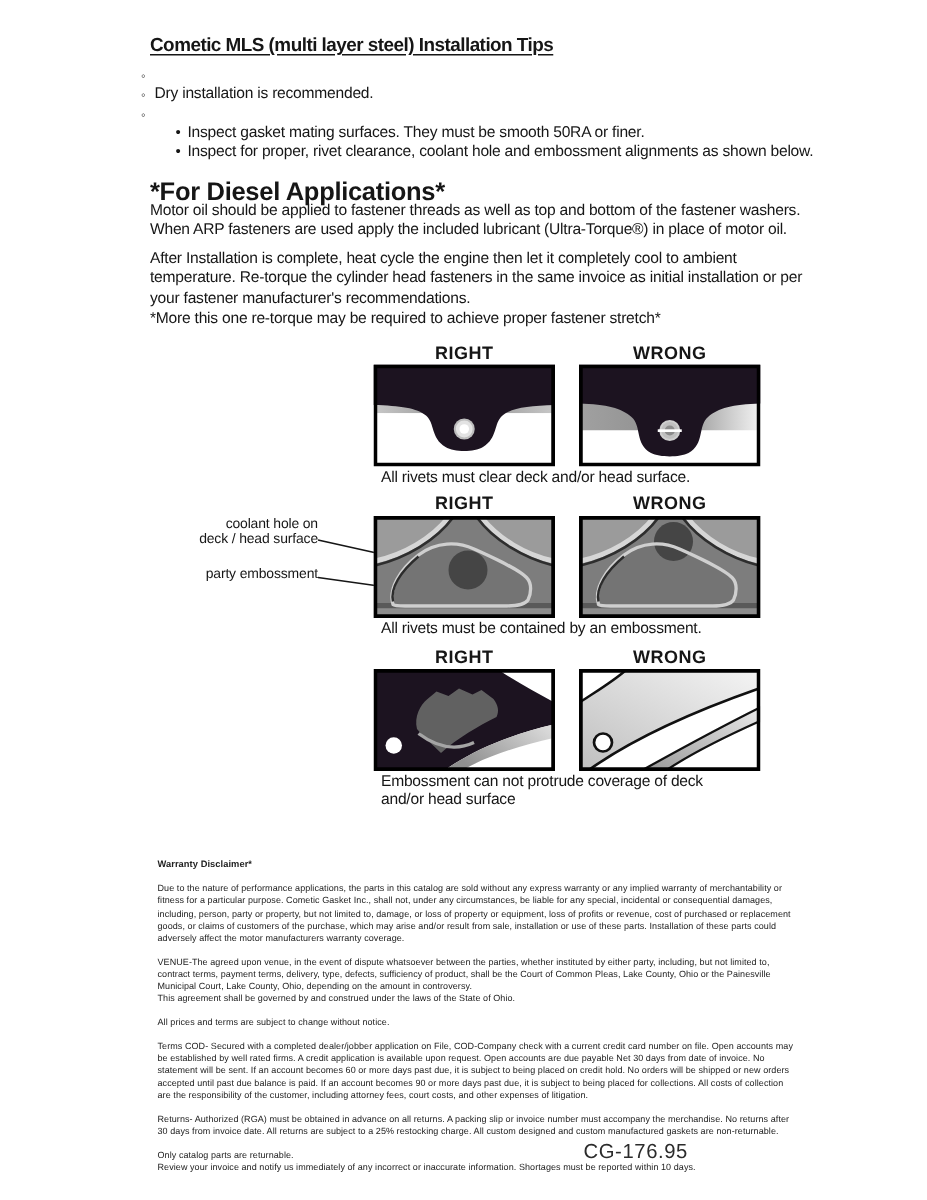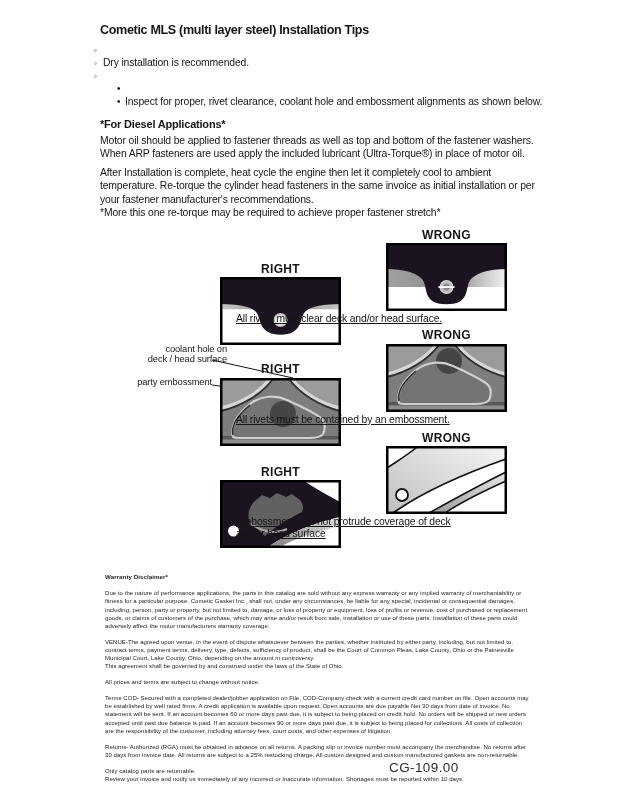--- a/index.html
+++ b/index.html
@@ -9,45 +9,45 @@
     background:#ffffff;
     color:#161616;
     font-family:"Liberation Sans","DejaVu Sans",sans-serif;
     overflow:hidden;
   }
   .abs { position:absolute; }
 
   .title {
     left:100px; top:23px;
     font-size:12.6px; font-weight:700; letter-spacing:-0.35px;
-    text-underline-offset:2px;
+    text-decoration:underline; text-underline-offset:2px;
     white-space:nowrap;
   }
 
   .bullets { left:94px; top:43px; width:460px; font-size:10.4px; letter-spacing:-0.15px; line-height:13px; }
   .bullet { display:flex; }
   .bullet .glyph { width:9px; font-size:8.5px; position:relative; top:0.5px; flex:none; }
   .bullet.sub { padding-left:23px; }
   .bullet.sub .glyph { width:8px; font-size:10px; top:-0.5px; }
 
-  .diesel-heading { left:100px; top:118px; font-size:11px; font-weight:700; letter-spacing:-0.2px; }
+  .diesel-heading { left:100px; top:118px; font-size:17px; font-weight:700; letter-spacing:-0.2px; }
   .para { left:100px; width:444px; font-size:10.4px; letter-spacing:-0.15px; line-height:13.3px; }
   .p0 { top:134px; } .p1 { top:166px; } .p2 { top:206px; }
 
   .diag-label { width:121px; text-align:center; font-size:12px; font-weight:700; letter-spacing:0.3px; }
-  .col-a { left:220px;margin-top:34px; } .col-b { left:386px; }
+  .col-a { left:249px; } .col-b { left:386px; }
   .lr1 { top:228px; } .lr2 { top:328px; } .lr3 { top:431px; }
   .pr1 { top:243px; } .pr2 { top:344px; } .pr3 { top:446px; }
-  .caption { left:236px; font-size:10.4px; letter-spacing:-0.15px; line-height:11.5px; white-space:nowrap;text-decoration:underline; }
+  .caption { left:254px; font-size:10.4px; letter-spacing:-0.15px; line-height:11.5px; white-space:nowrap; }
   .cap1 { top:313px; } .cap2 { top:414px; }
   .cap3 { top:516px; width:215px; white-space:normal; }
 
   .annotation { font-size:9.3px; line-height:9.8px; letter-spacing:-0.1px;
     text-align:right; white-space:pre-line; color:#161616; }
-  .ann-coolant { left:113px; top:345px; width:114px; }
+  .ann-coolant { left:98px; top:345px; width:114px; }
   .ann-gasket  { left:86px; top:378px; width:126px; }
 
   .legal { left:105px; top:573px; width:424px; font-size:6px; line-height:8.2px;
     letter-spacing:0.05px; color:#222; }
   .legal h4 { font-size:6.2px; font-weight:700; margin-bottom:8px; }
   .legal p { margin-bottom:7.6px; white-space:pre-line; }
 
   .page-number { left:389px; top:760px; font-size:13.5px; letter-spacing:0.4px; color:#2b2b2b; }
 
   svg { display:block; }
@@ -63,20 +63,21 @@
   </div>
   <div class="bullet">
     <span class="glyph">◦</span>
     <span>Dry installation is recommended.</span>
   </div>
   <div class="bullet">
     <span class="glyph">◦</span>
   </div>
   <div class="bullet sub">
     <span class="glyph">•</span>
+    <span>Inspect gasket mating surfaces.  They must be smooth 50RA or finer.</span>
   </div>
   <div class="bullet sub">
     <span class="glyph">•</span>
     <span>Inspect for proper, rivet clearance, coolant hole and embossment alignments as shown below.</span>
   </div>
 </div>
 
 <div class="abs diesel-heading">*For Diesel Applications*</div>
 <div class="abs para p0">Motor oil should be applied to fastener threads as well as top and bottom of the fastener washers. When ARP fasteners are used apply the included lubricant (Ultra-Torque®) in place of motor oil.</div>
 <div class="abs para p1">After Installation is complete, heat cycle the engine then let it completely cool to ambient temperature. Re-torque the cylinder head fasteners in the same invoice as initial installation or per your fastener manufacturer's recommendations.</div>
@@ -230,13 +231,13 @@
   <p>Due to the nature of performance applications, the parts in this catalog are sold without any express warranty or any implied warranty of merchantability or fitness for a particular purpose.  Cometic Gasket Inc., shall not, under any circumstances, be liable for any special, incidental or consequential damages, including, person, party or property, but not limited to, damage, or loss of property or equipment, loss of profits or revenue, cost of purchased or replacement goods, or claims of customers of the purchase, which may arise and/or result from sale, installation or use of these parts.  Installation of these parts could adversely affect the motor manufacturers warranty coverage.</p>
   <p>VENUE-The agreed upon venue, in the event of dispute whatsoever between the parties, whether instituted by either party, including, but not limited to, contract terms, payment terms, delivery, type, defects, sufficiency of product, shall be the Court of Common Pleas, Lake County, Ohio or the Painesville Municipal Court, Lake County, Ohio, depending on the amount in controversy.
 This agreement shall be governed by and construed under the laws of the State of Ohio.</p>
   <p>All prices and terms are subject to change without notice.</p>
   <p>Terms COD- Secured with a completed dealer/jobber application on File, COD-Company check with a current credit card number on file.  Open accounts may be established by well rated firms.  A credit application is available upon request.  Open accounts are due payable Net 30 days from date of invoice.  No statement will be sent.  If an account becomes 60 or more days past due, it is subject to being placed on credit hold.  No orders will be shipped or new orders accepted until past due balance is paid.  If an account becomes 90 or more days past due, it is subject to being placed for collections.  All costs of collection are the responsibility of the customer, including attorney fees, court costs, and other expenses of litigation.</p>
   <p>Returns- Authorized (RGA) must be obtained in advance on all returns.  A packing slip or invoice number must accompany the merchandise.  No returns after 30 days from invoice date.  All returns are subject to a 25% restocking charge.  All custom designed and custom manufactured gaskets are non-returnable.</p>
   <p>Only catalog parts are returnable.
 Review your invoice and notify us immediately of any incorrect or inaccurate information.  Shortages must be reported within 10 days.</p>
 </div>
 
-<div class="abs page-number">CG-109.00</div>
+<div class="abs page-number">CG-176.95</div>
 
 </body></html>

